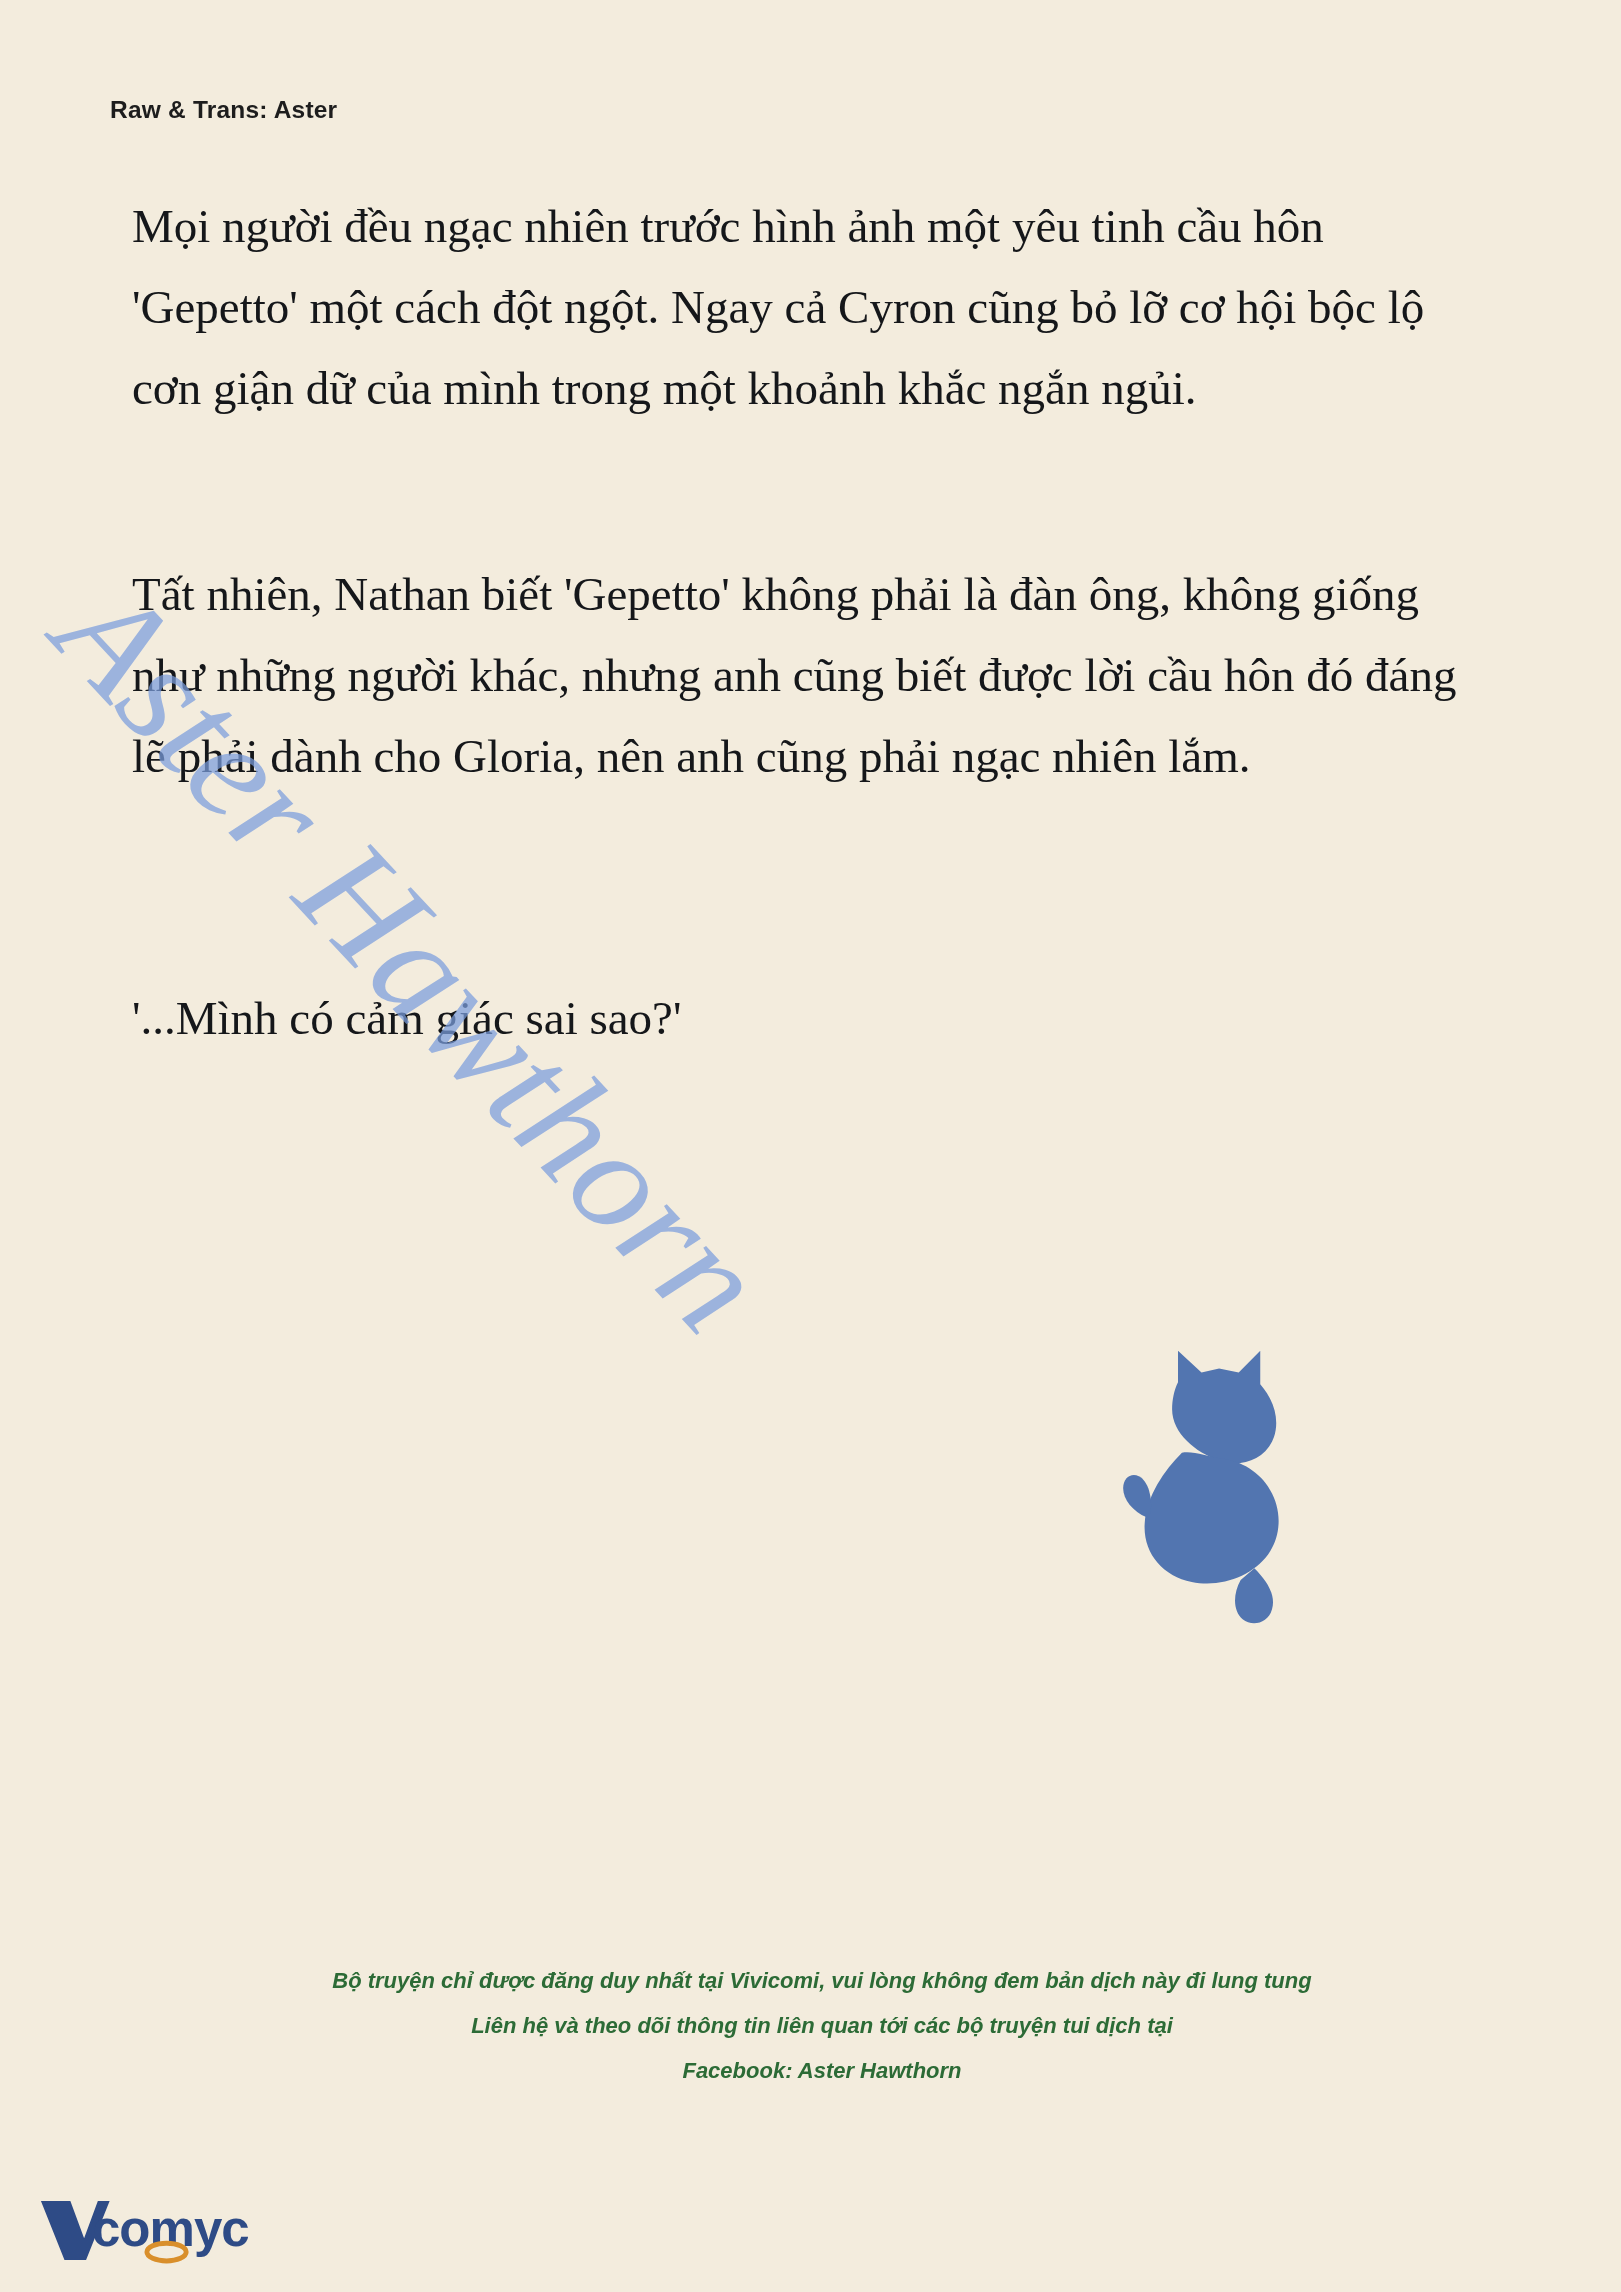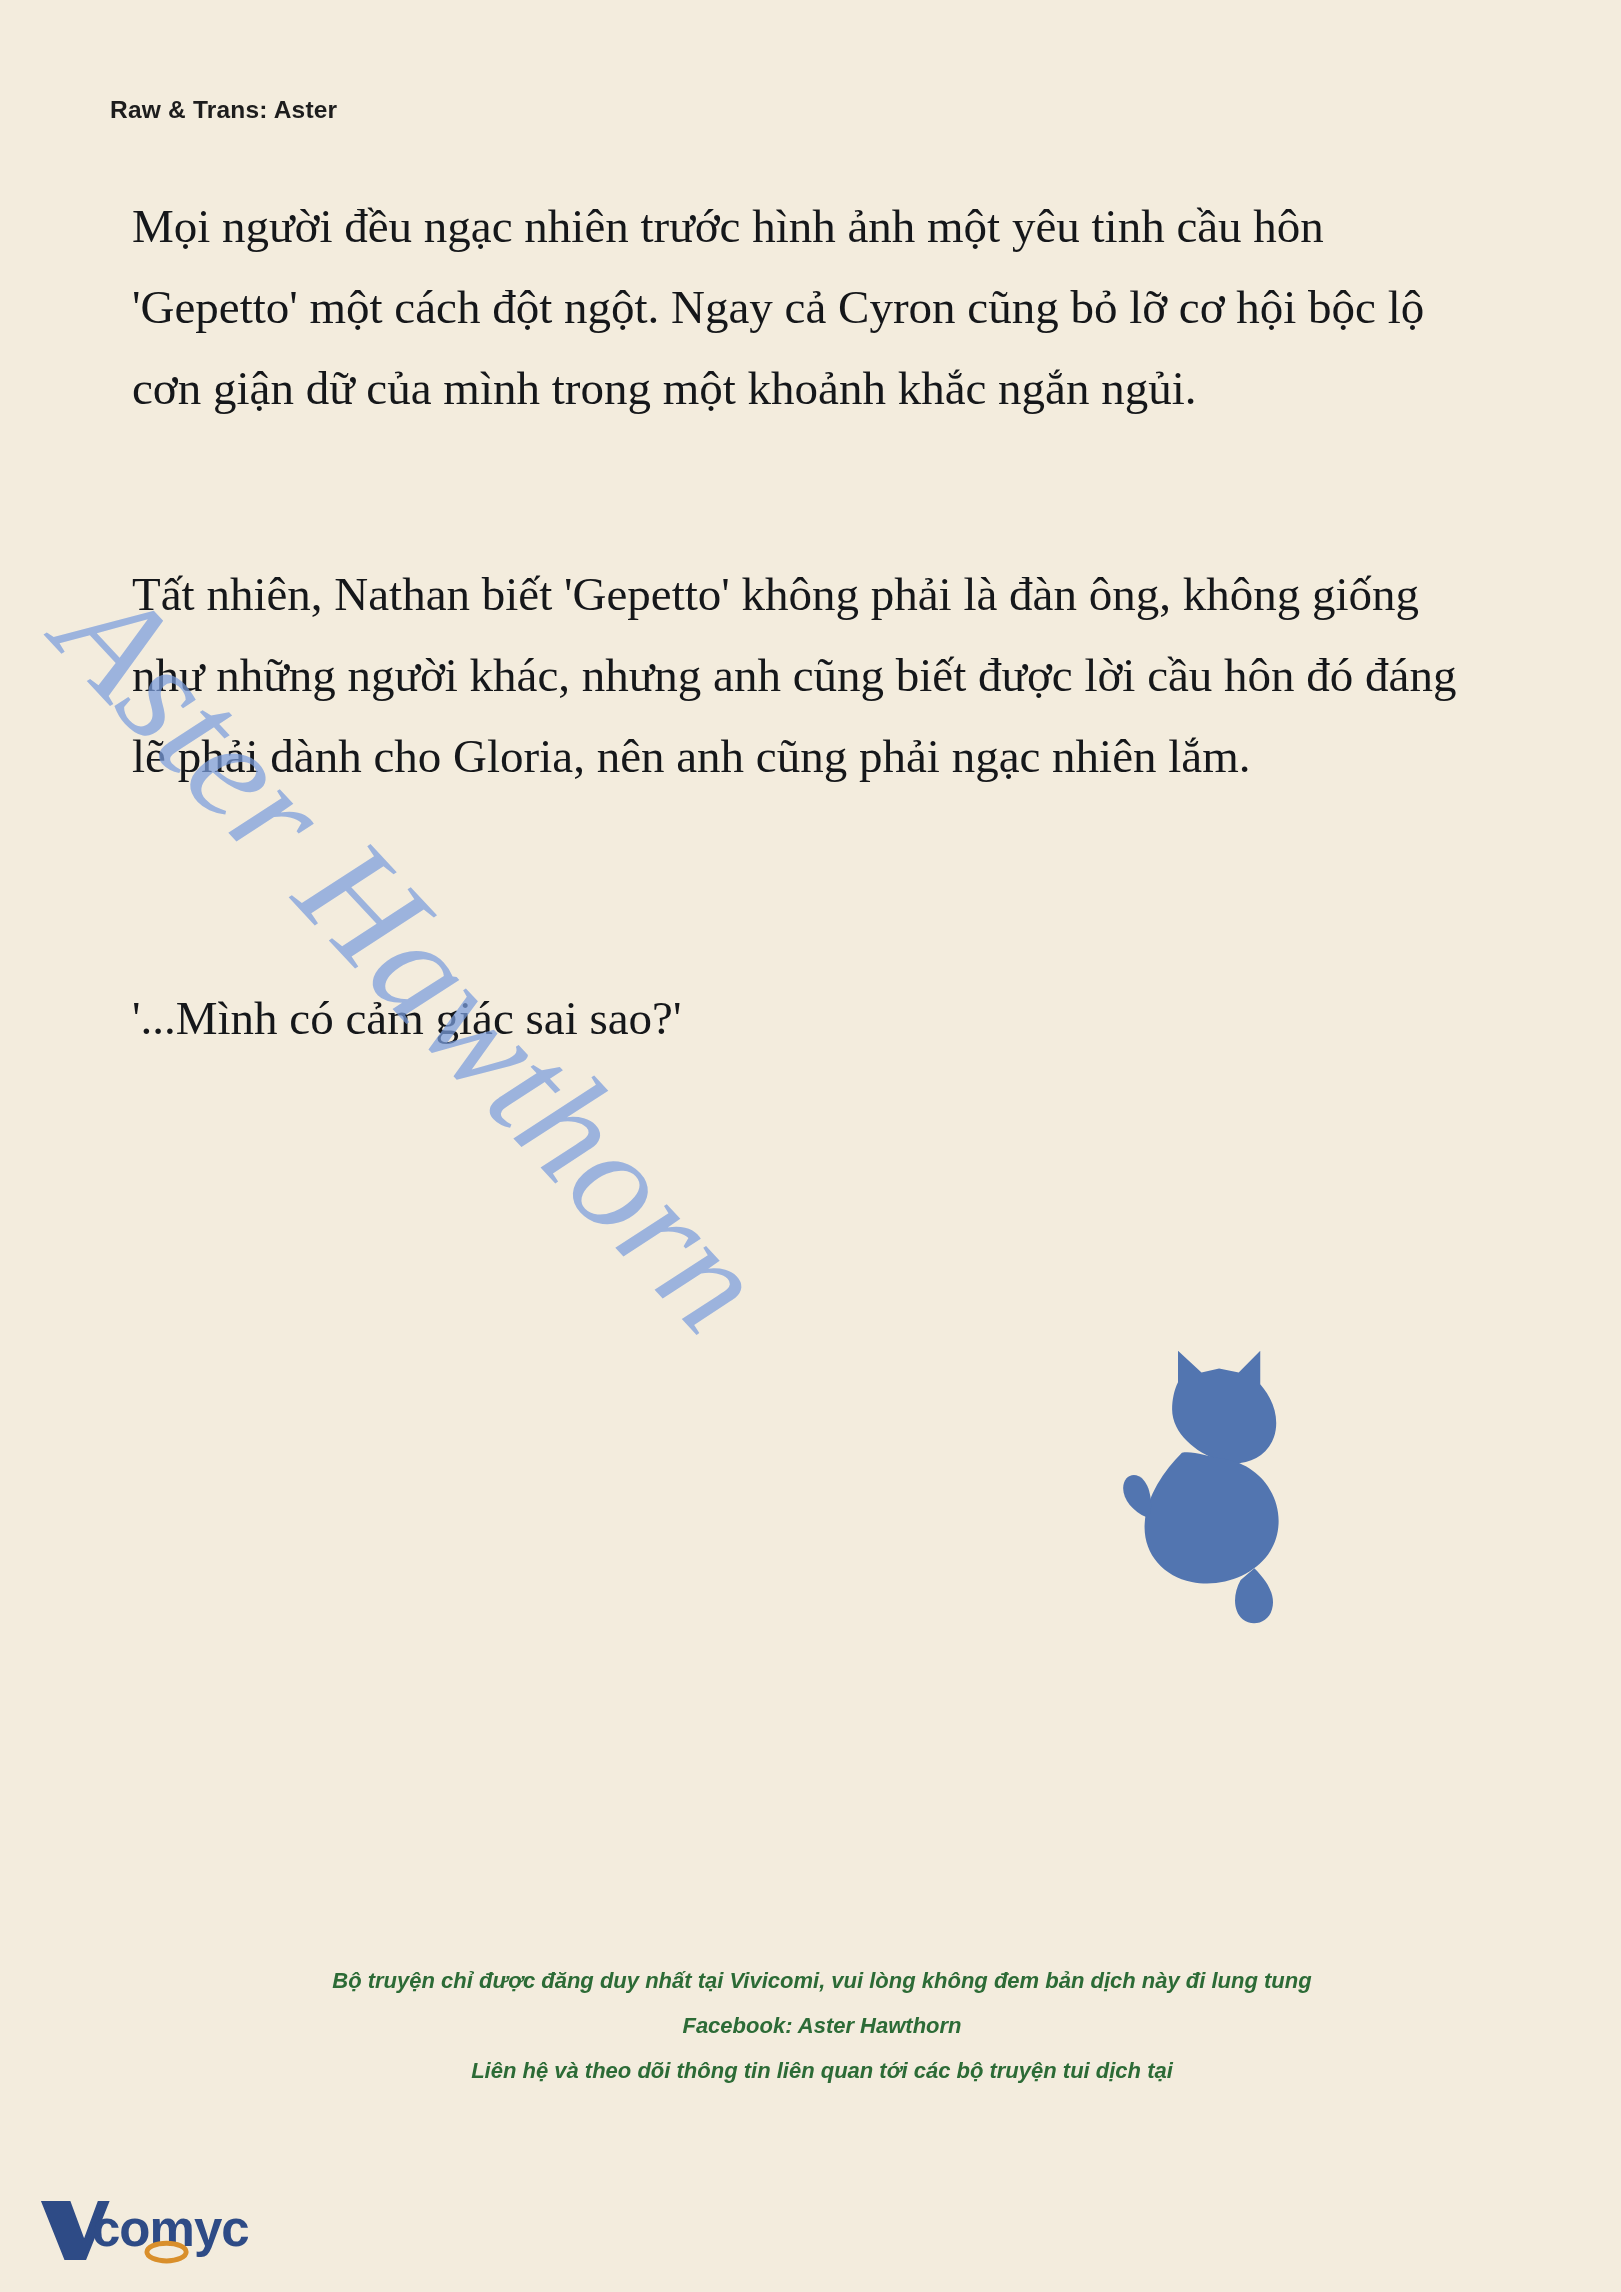--- a/index.html
+++ b/index.html
@@ -129,22 +129,22 @@
     <g fill="#4a6fae">
       <path d="M62 40 L62 8 L86 30 L104 26 L124 30 L146 8 L146 42 C160 58 166 78 160 96 C152 120 124 128 104 120 C80 112 56 92 56 68 C56 58 58 48 62 40 Z"></path>
       <path d="M66 112 C48 130 30 156 28 184 C26 214 46 238 76 244 C106 250 138 238 154 216 C168 196 168 170 156 150 C146 132 126 120 106 118 C92 116 78 110 66 112 Z"></path>
       <path d="M140 230 C154 244 162 258 158 272 C154 286 138 290 128 282 C118 274 118 256 126 242 Z"></path>
       <path d="M30 178 C16 172 6 160 6 148 C6 138 14 132 22 136 C32 141 36 158 34 174 Z"></path>
     </g>
   </svg>
 
   <div class="footer-notes">
     <div>Bộ truyện chỉ được đăng duy nhất tại Vivicomi, vui lòng không đem bản dịch này đi lung tung</div>
+    <div>Liên hệ và theo dõi thông tin liên quan tới các bộ truyện tui dịch tại</div>
     <div>Facebook: Aster Hawthorn</div>
-    <div>Liên hệ và theo dõi thông tin liên quan tới các bộ truyện tui dịch tại</div>
   </div>
 
   <div class="logo">
     <svg viewBox="0 0 215 72" width="211" height="71">
       <path d="M4 6 L34 6 L48 44 L62 6 L74 6 L50 66 L28 66 Z" fill="#2e4b86"></path>
       <text x="56" y="52" class="lg-text" fill="#2e4b86">comycs</text>
       <ellipse cx="132" cy="58" rx="20" ry="9" fill="none" stroke="#d98f2b" stroke-width="5"></ellipse>
     </svg>
   </div>
 

